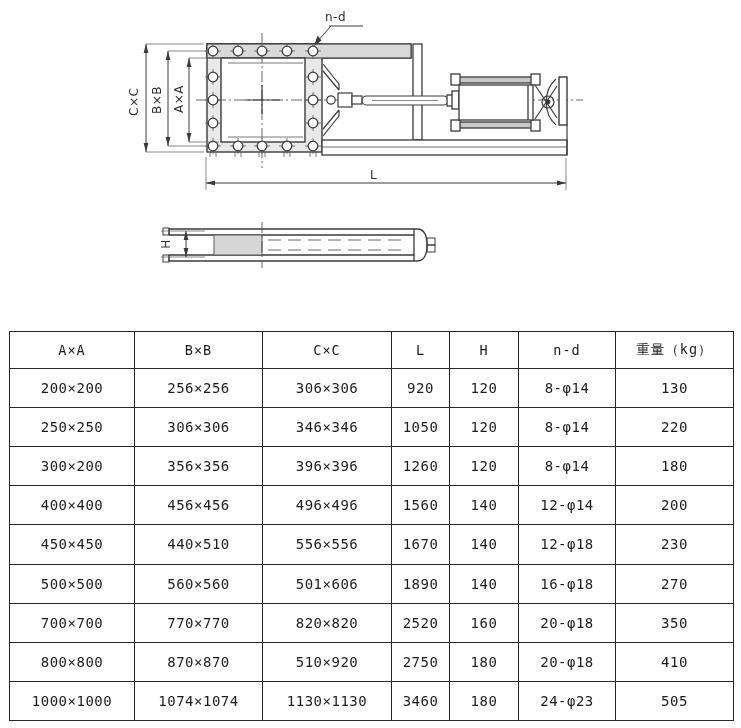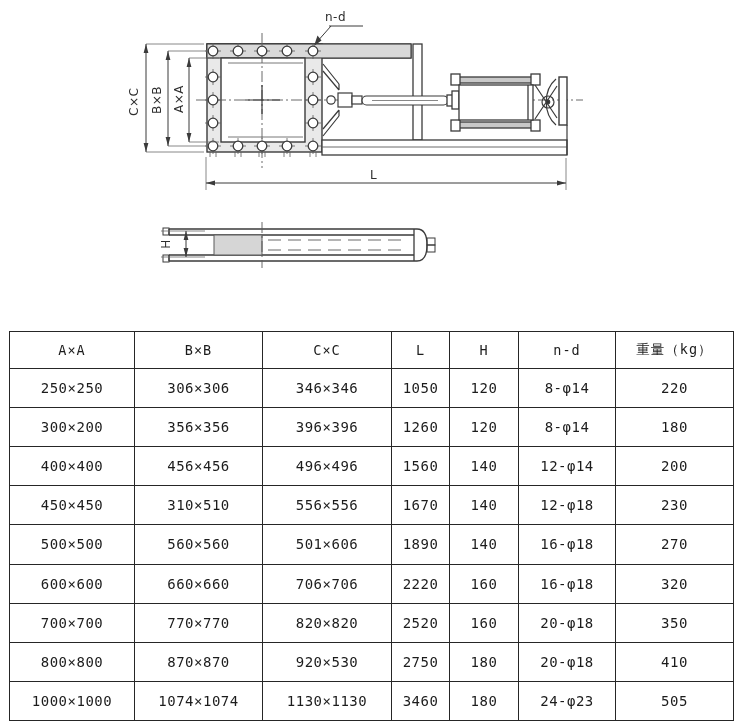--- a/index.html
+++ b/index.html
@@ -193,20 +193,29 @@
           <th>B×B</th>
           <th>C×C</th>
           <th>L</th>
           <th>H</th>
           <th>n-d</th>
           <th>重量（kg）</th>
         </tr>
     </thead>
     <tbody>
         <tr>
+          <td>200×200</td>
+          <td>256×256</td>
+          <td>306×306</td>
+          <td>920</td>
+          <td>120</td>
+          <td>8-φ14</td>
+          <td>130</td>
+        </tr>
+        <tr>
           <td>250×250</td>
           <td>306×306</td>
           <td>346×346</td>
           <td>1050</td>
           <td>120</td>
           <td>8-φ14</td>
           <td>220</td>
         </tr>
         <tr>
           <td>300×200</td>
@@ -221,58 +230,49 @@
           <td>400×400</td>
           <td>456×456</td>
           <td>496×496</td>
           <td>1560</td>
           <td>140</td>
           <td>12-φ14</td>
           <td>200</td>
         </tr>
         <tr>
           <td>450×450</td>
-          <td>310×510</td>
+          <td>440×510</td>
           <td>556×556</td>
           <td>1670</td>
           <td>140</td>
           <td>12-φ18</td>
           <td>230</td>
         </tr>
         <tr>
           <td>500×500</td>
           <td>560×560</td>
           <td>501×606</td>
           <td>1890</td>
           <td>140</td>
           <td>16-φ18</td>
           <td>270</td>
         </tr>
         <tr>
-          <td>600×600</td>
-          <td>660×660</td>
-          <td>706×706</td>
-          <td>2220</td>
-          <td>160</td>
-          <td>16-φ18</td>
-          <td>320</td>
-        </tr>
-        <tr>
           <td>700×700</td>
           <td>770×770</td>
           <td>820×820</td>
           <td>2520</td>
           <td>160</td>
           <td>20-φ18</td>
           <td>350</td>
         </tr>
         <tr>
           <td>800×800</td>
           <td>870×870</td>
-          <td>920×530</td>
+          <td>510×920</td>
           <td>2750</td>
           <td>180</td>
           <td>20-φ18</td>
           <td>410</td>
         </tr>
         <tr>
           <td>1000×1000</td>
           <td>1074×1074</td>
           <td>1130×1130</td>
           <td>3460</td>

